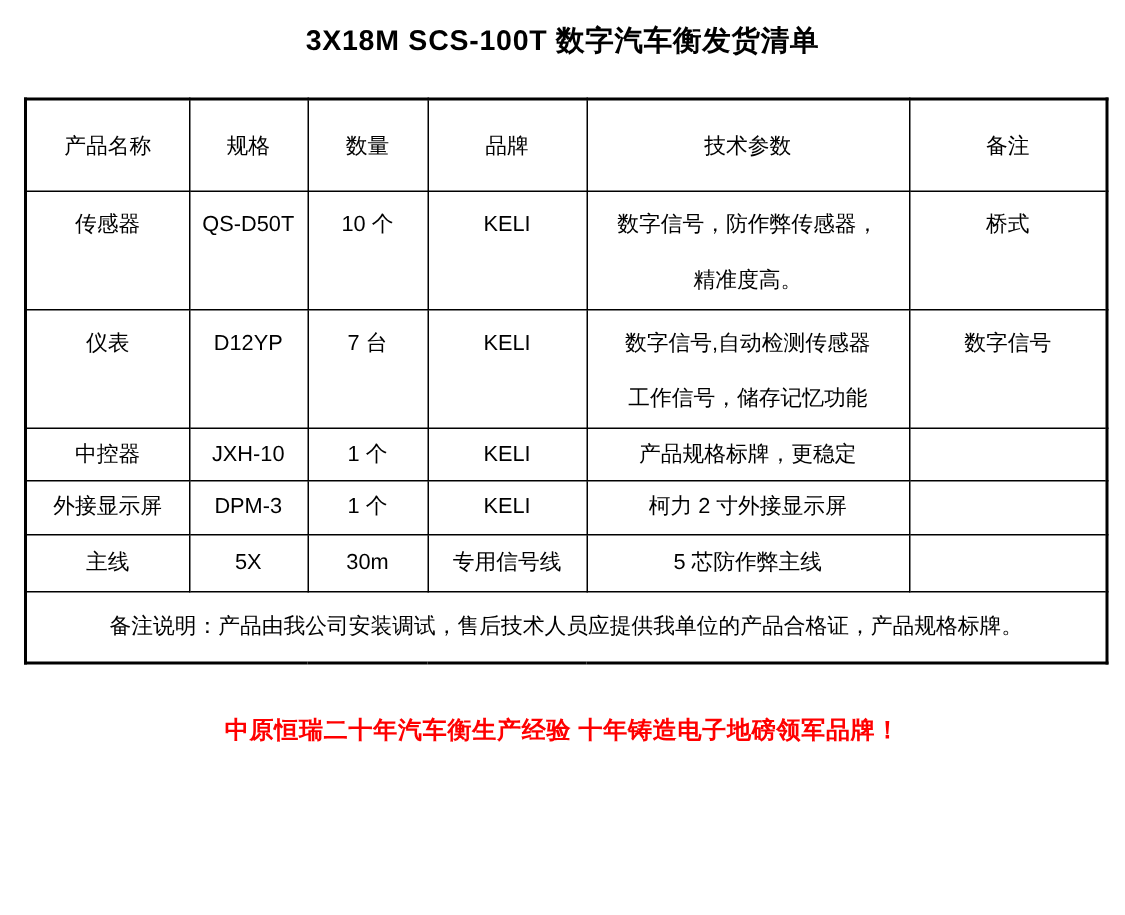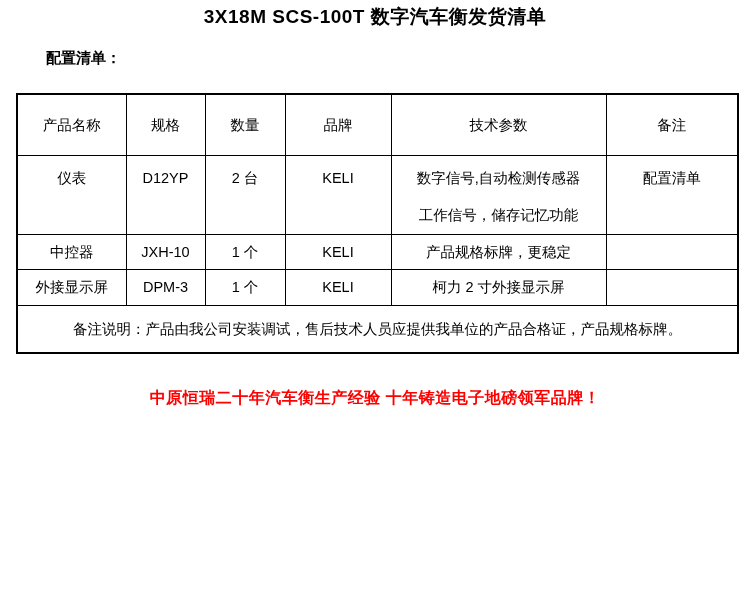--- a/index.html
+++ b/index.html
@@ -11,21 +11,21 @@
   }
   .page {
     position: relative;
     width: 750px;
     height: 610px;
     background: #ffffff;
     overflow: hidden;
   }
   .doc-title {
     margin: 0;
-    padding-top: 4px;
+    padding-top: 14px;
     text-align: center;
     font-size: 19px;
     font-weight: bold;
     letter-spacing: 0.5px;
   }
   .section-label {
     margin: 0;
     margin-top: 19px;
     margin-left: 46px;
     font-size: 15px;
@@ -79,21 +79,20 @@
     letter-spacing: 0.5px;
   }
 </style>
 </head>
 <body>
 
 <div class="page">
 
   <h1 class="doc-title">3X18M SCS-100T 数字汽车衡发货清单</h1>
 
-  <p class="section-label">配置清单：</p>
 
   <table class="config-table">
     <colgroup>
       <col style="width:109px">
       <col style="width:79px">
       <col style="width:80px">
       <col style="width:106px">
       <col style="width:215px">
       <col style="width:132px">
     </colgroup>
@@ -101,45 +100,62 @@
       <tr class="header-row">
         <th>产品名称</th>
         <th>规格</th>
         <th>数量</th>
         <th>品牌</th>
         <th>技术参数</th>
         <th>备注</th>
       </tr>
     </thead>
     <tbody>
+      <tr class="row-tall" style="height:75px">
+        <td>传感器</td>
+        <td>QS-D50T</td>
+        <td>10 个</td>
+        <td>KELI</td>
+        <td>数字信号，防作弊传感器，
+精准度高。</td>
+        <td>桥式</td>
+      </tr>
       <tr class="row-tall" style="height:78px">
         <td>仪表</td>
         <td>D12YP</td>
-        <td>2 台</td>
+        <td>7 台</td>
         <td>KELI</td>
         <td>数字信号,自动检测传感器
 工作信号，储存记忆功能</td>
-        <td>配置清单</td>
+        <td>数字信号</td>
       </tr>
       <tr class="row-short" style="height:35px">
         <td>中控器</td>
         <td>JXH-10</td>
         <td>1 个</td>
         <td>KELI</td>
         <td>产品规格标牌，更稳定</td>
         <td></td>
       </tr>
       <tr class="row-short" style="height:36px">
         <td>外接显示屏</td>
         <td>DPM-3</td>
         <td>1 个</td>
         <td>KELI</td>
         <td>柯力 2 寸外接显示屏</td>
         <td></td>
       </tr>
+      <tr class="row-short" style="height:38px">
+        <td>主线</td>
+        <td>5X</td>
+        <td>30m</td>
+        <td>专用信号线</td>
+        <td>5 芯防作弊主线</td>
+        <td></td>
+      </tr>
       <tr class="remark-row">
         <td colspan="6">备注说明：产品由我公司安装调试，售后技术人员应提供我单位的产品合格证，产品规格标牌。</td>
       </tr>
     </tbody>
   </table>
 
   <p class="slogan">中原恒瑞二十年汽车衡生产经验 十年铸造电子地磅领军品牌！</p>
 
 </div>
 

